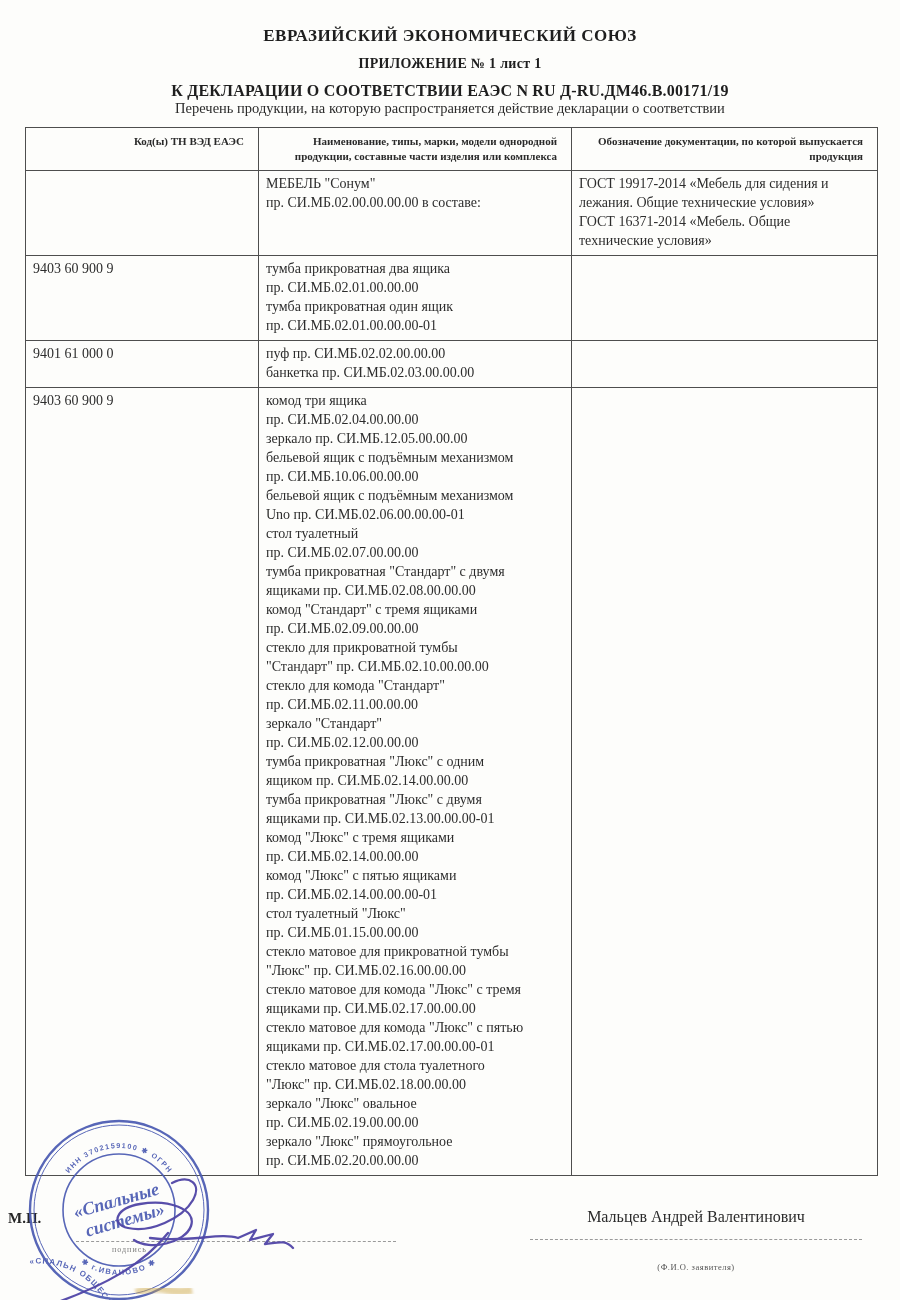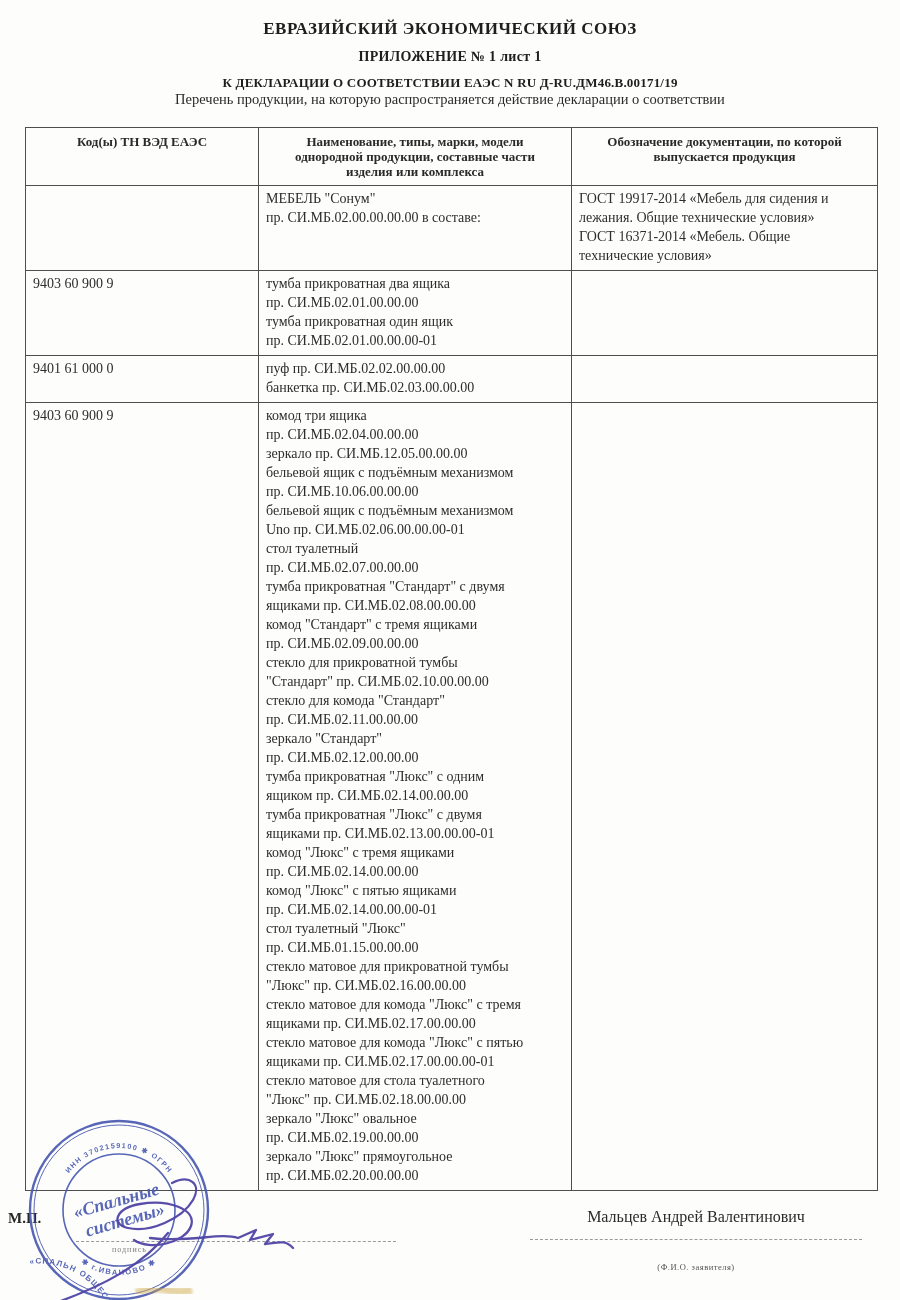--- a/index.html
+++ b/index.html
@@ -1,28 +1,28 @@
 <!DOCTYPE html>
 <html><head>
 <meta charset="utf-8">
 <style>
   html,body{margin:0;padding:0;background:#ffffff;}
   .page{position:relative;width:900px;height:1300px;background:#fdfdfb;overflow:hidden;
         font-family:"Liberation Serif",serif;color:#262626;}
   
-  .hdr{padding-top:19px;text-align:center;font-weight:bold;color:#1e1e1e;}
+  .hdr{padding-top:26px;text-align:center;font-weight:bold;color:#1e1e1e;}
   .hdr .l1{font-size:17px;letter-spacing:.5px;margin-bottom:10px;}
   .hdr .l2{font-size:14px;letter-spacing:.3px;margin-bottom:10px;}
-  .hdr .l3{font-size:13px;letter-spacing:.2px;}
+  .hdr .l3{font-size:16px;letter-spacing:.2px;}
   .subtitle{text-align:center;font-size:14.5px;color:#2b2b2b;}
   
   table.products{position:absolute;left:25px;top:127px;width:852px;border-collapse:collapse;
                  table-layout:fixed;background:transparent;z-index:1;}
-  table.products th{border:1px solid #4e4e4e;font-size:13px;line-height:15px;font-weight:bold;
-                    padding:6px 14px;vertical-align:top;text-align:center;color:#2a2a2a;margin-top:44px;}
+  table.products th{border:1px solid #4e4e4e;font-size:11px;line-height:15px;font-weight:bold;
+                    padding:6px 14px;vertical-align:top;text-align:right;color:#2a2a2a;margin-top:44px;}
   table.products td{border:1px solid #4e4e4e;font-size:14px;line-height:19px;
                     padding:3px 6px 5px 7px;vertical-align:top;color:#2d2d2d;}
   .ln{white-space:nowrap;}
   
   .mp{position:absolute;left:8px;top:1210px;font-size:15px;font-weight:bold;z-index:2;}
   .sig-line-left{position:absolute;left:76px;top:1241px;width:320px;border-top:1px dashed #9a9a9a;z-index:2;}
   .sig-caption{position:absolute;left:112px;top:1245px;font-size:8px;color:#7a7a7a;letter-spacing:1px;z-index:2;}
   .applicant-name{position:absolute;left:530px;top:1208px;width:332px;text-align:center;font-size:16px;color:#2b2b2b;z-index:2;}
   .sig-line-right{position:absolute;left:530px;top:1239px;width:332px;border-top:1px dashed #9a9a9a;z-index:2;}
   .applicant-caption{position:absolute;left:530px;top:1262px;width:332px;text-align:center;

